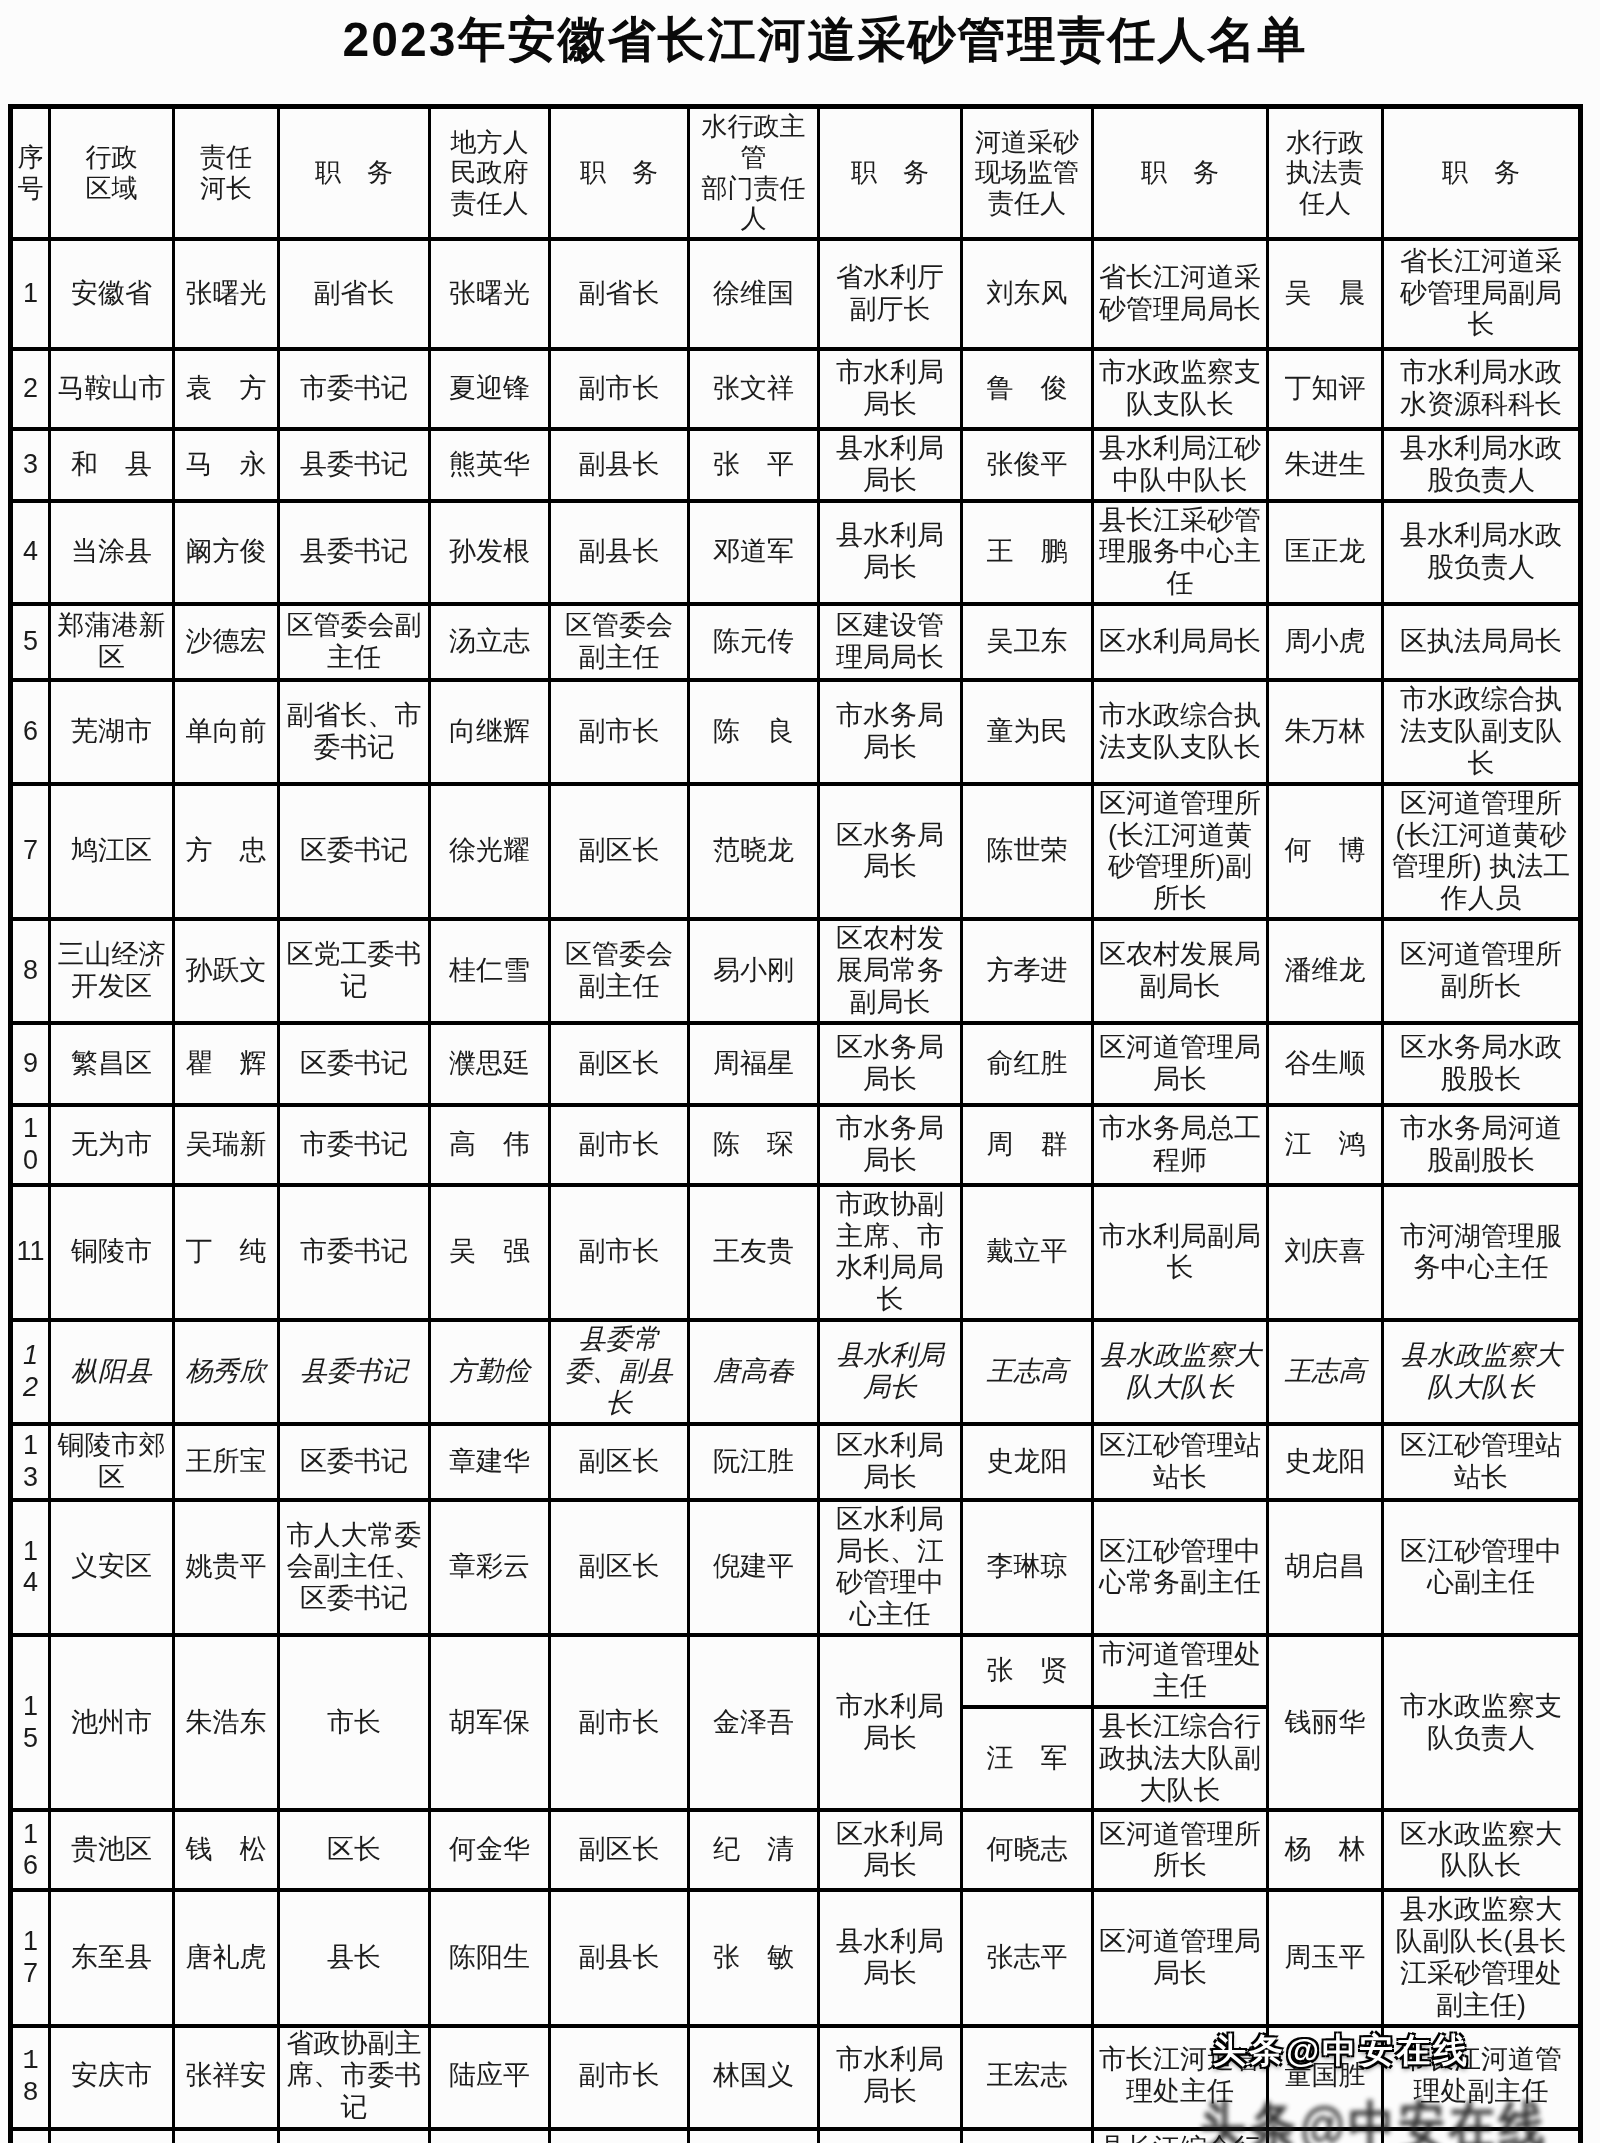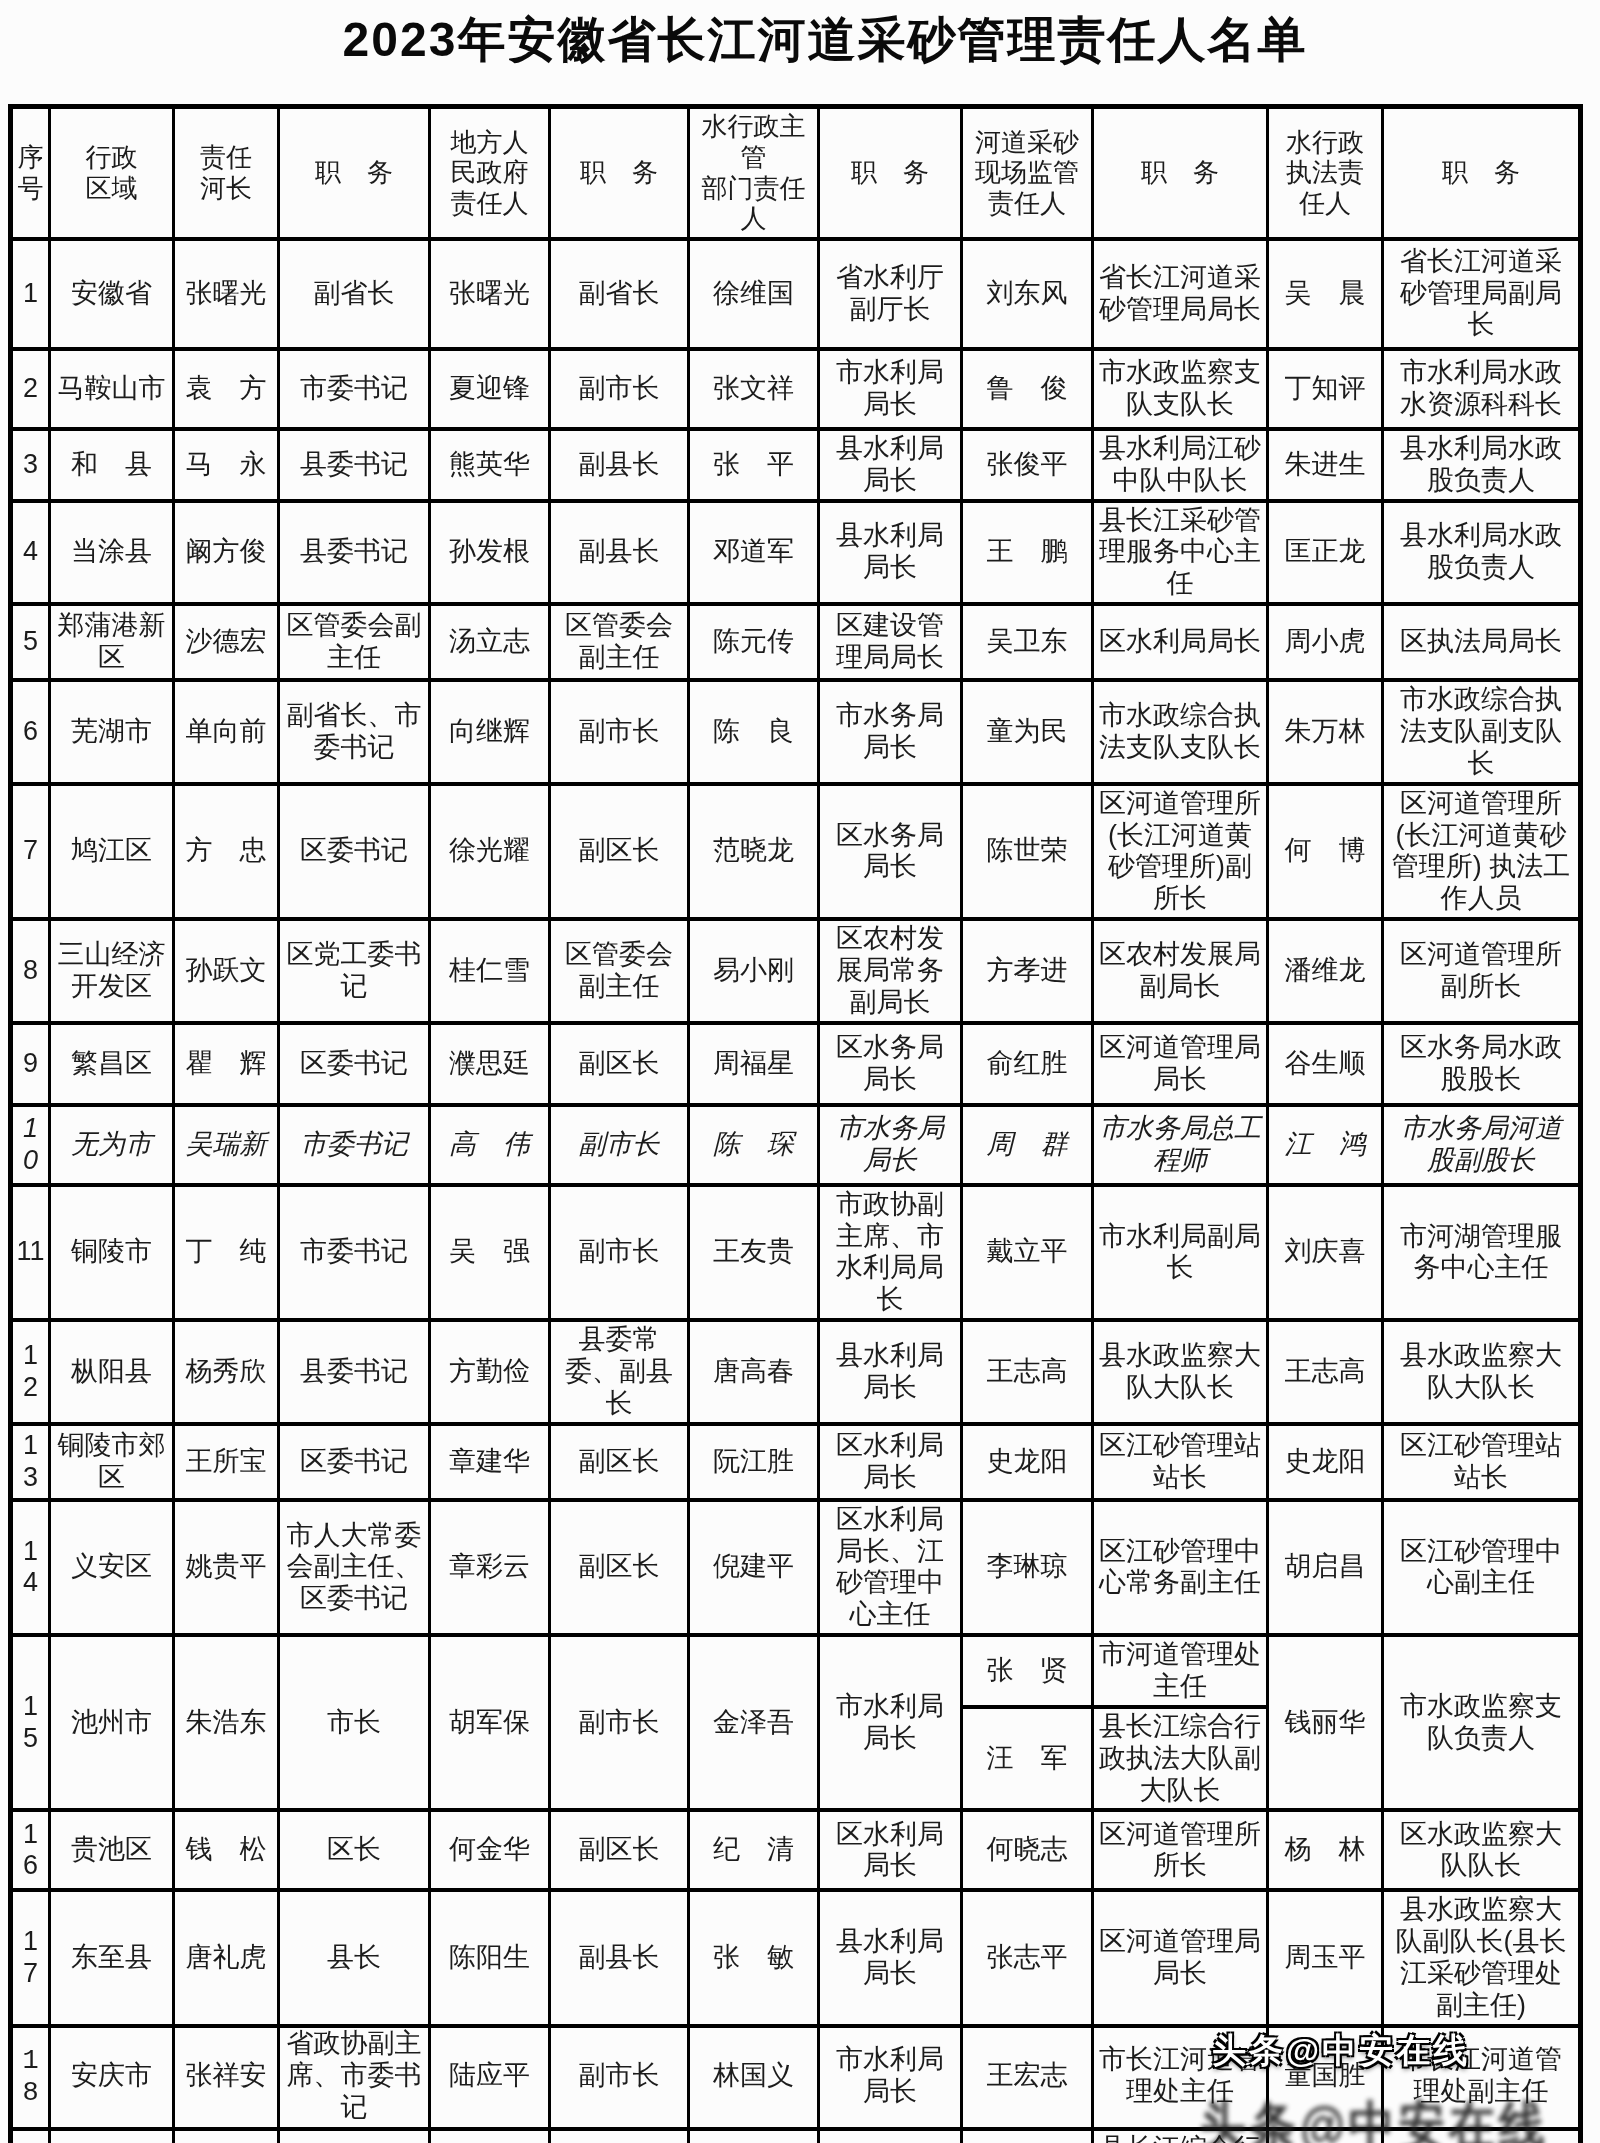--- a/index.html
+++ b/index.html
@@ -240,21 +240,21 @@
         <td>区委书记</td>
         <td>濮思廷</td>
         <td>副区长</td>
         <td>周福星</td>
         <td>区水务局局长</td>
         <td>俞红胜</td>
         <td>区河道管理局局长</td>
         <td>谷生顺</td>
         <td>区水务局水政股股长</td>
       </tr>
-      <tr style="height: 80px; font-style: italic;">
+      <tr style="height: 80px;">
         <td>10</td>
         <td>无为市</td>
         <td>吴瑞新</td>
         <td>市委书记</td>
         <td>高　伟</td>
         <td>副市长</td>
         <td>陈　琛</td>
         <td>市水务局局长</td>
         <td>周　群</td>
         <td>市水务局总工程师</td>
@@ -268,21 +268,21 @@
         <td>市委书记</td>
         <td>吴　强</td>
         <td>副市长</td>
         <td>王友贵</td>
         <td>市政协副主席、市水利局局长</td>
         <td>戴立平</td>
         <td>市水利局副局长</td>
         <td>刘庆喜</td>
         <td>市河湖管理服务中心主任</td>
       </tr>
-      <tr style="height: 82px;">
+      <tr style="height: 82px; font-style: italic;">
         <td>12</td>
         <td>枞阳县</td>
         <td>杨秀欣</td>
         <td>县委书记</td>
         <td>方勤俭</td>
         <td>县委常委、副县长</td>
         <td>唐高春</td>
         <td>县水利局局长</td>
         <td>王志高</td>
         <td>县水政监察大队大队长</td>

